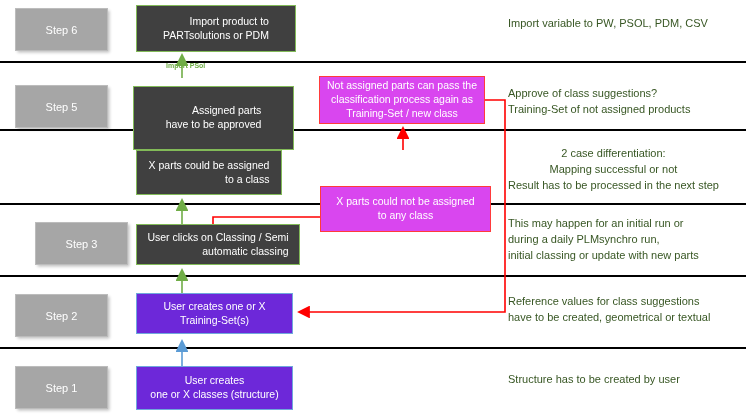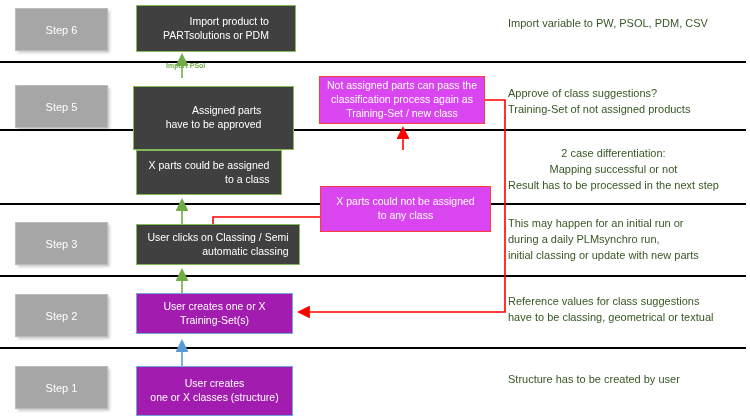--- a/index.html
+++ b/index.html
@@ -15,21 +15,21 @@
     color:#fff; font-size:11px;
     display:flex; align-items:center; justify-content:center;
   }
 
   .fbox {
     position:absolute; color:#fff; font-size:10.5px; line-height:1.32;
     display:flex; align-items:center; justify-content:center;
     text-align:center; white-space:pre-line; padding:2px;
   }
   .fbox.green { background:#404040; border:1px solid #82ba58;text-align:right; }
-  .fbox.blue  { background:#a21caf; border:1px solid #6fa8dc; }
+  .fbox.blue  { background:#6d28d9; border:1px solid #6fa8dc; }
   .fbox.red   { background:#d946ef; border:1px solid #ff3b3b; }
 
   .ann {
     position:absolute; left:508px; color:#375623; font-size:11px;
     line-height:1.45; white-space:pre-line;
   }
 
   .psol-label {
     position:absolute; left:166px; top:62px; color:#70ad47;
     font-size:7px; font-weight:bold; line-height:1;
@@ -43,21 +43,21 @@
 <div class="canvas">
 
   <div class="hline" style="top:61px;"></div>
   <div class="hline" style="top:129px;"></div>
   <div class="hline" style="top:203px;"></div>
   <div class="hline" style="top:275px;"></div>
   <div class="hline" style="top:347px;"></div>
 
   <div class="step" style="top:8px;">Step 6</div>
   <div class="step" style="top:79px;margin-top:6px;">Step 5</div>
-  <div class="step" style="top:222px;">Step 3</div>
+  <div class="step" style="top:222px;margin-left:20px;">Step 3</div>
   <div class="step" style="top:294px;">Step 2</div>
   <div class="step" style="top:366px;">Step 1</div>
 
   <svg class="overlay" width="750" height="418">
     <defs>
       <marker id="mgreen" viewBox="0 0 10 10" refX="8.5" refY="5" markerWidth="8" markerHeight="8" orient="auto">
         <path d="M0,0 L10,5 L0,10 z" fill="#70ad47"></path>
       </marker>
       <marker id="mblue" viewBox="0 0 10 10" refX="8.5" refY="5" markerWidth="8" markerHeight="8" orient="auto">
         <path d="M0,0 L10,5 L0,10 z" fill="#5b9bd5"></path>
@@ -84,31 +84,31 @@
 classification process again as
 Training-Set / new class</div>
   <div class="fbox green" style="left:136px; top:150px; width:146px; height:45px;">X parts could be assigned
 to a class</div>
   <div class="fbox red" style="left:320px; top:150px; width:171px; height:46px;margin-top:36px;">X parts could not be assigned
 to any class</div>
   <div class="fbox green" style="left:136px; top:224px; width:164px; height:41px;">User clicks on Classing / Semi
 automatic classing</div>
   <div class="fbox blue" style="left:136px; top:293px; width:157px; height:41px;">User creates one or X
 Training-Set(s)</div>
-  <div class="fbox blue" style="left:136px; top:366px; width:157px; height:50px;">User creates
+  <div class="fbox blue" style="left:136px; top:366px; width:157px; height:44px;">User creates
 one or X classes (structure)</div>
 
   <div class="psol-label">Import PSol</div>
 
   <div class="ann" style="top:86px;">Approve of class suggestions?
 Training-Set of not assigned products</div>
   <div class="ann" style="top:16px;">Import variable to PW, PSOL, PDM, CSV</div>
   <div class="ann" style="top:146px;text-align:center;">2 case differentiation:
 Mapping successful or not
 Result has to be processed in the next step</div>
   <div class="ann" style="top:216px;">This may happen for an initial run or
 during a daily PLMsynchro run,
 initial classing or update with new parts</div>
   <div class="ann" style="top:294px;">Reference values for class suggestions
-have to be classing, geometrical or textual</div>
+have to be created, geometrical or textual</div>
   <div class="ann" style="top:372px;">Structure has to be created by user</div>
 
 </div>
 
 </body></html>

